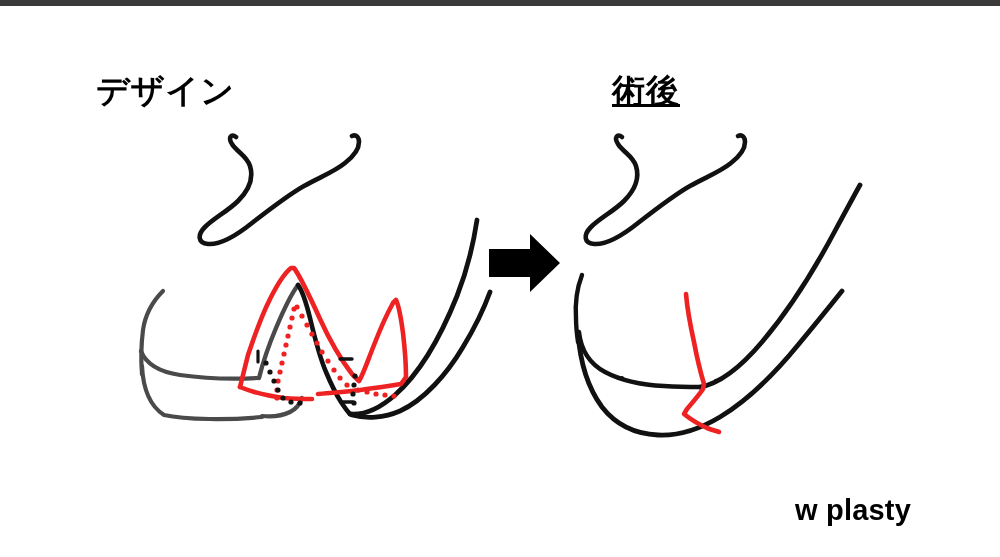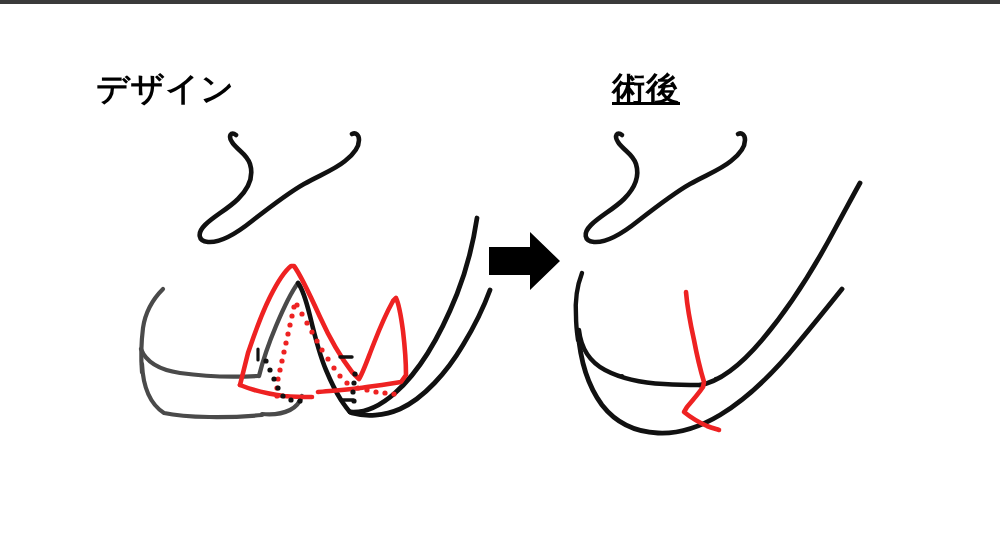--- a/index.html
+++ b/index.html
@@ -10,21 +10,21 @@
   }
   body {
     font-family: "Liberation Sans", sans-serif;
   }
   #canvas {
     position: relative;
     width: 1000px;
     height: 557px;
     background: var(--bg, #ffffff);
     overflow: hidden;
-    border-top: 4px solid #0c4a6e;
+    border-top: 6px solid #0c4a6e;
     box-sizing: border-box;
     text-align: right;
   }
   #art {
     position: absolute;
     left: 0;
     top: 0;
     width: 1000px;
     height: 557px;
     display: block;
@@ -192,14 +192,15 @@
 
       <circle cx="716" cy="375" r="2.2" fill="#111111"></circle>
       <circle cx="622" cy="372" r="2.0" fill="#111111"></circle>
     </g>
   </svg>
 
   <div class="label" id="label-design">デザイン</div>
 
   <div class="label" id="label-postop">術後</div>
 
+  <div class="label" id="caption-technique">w plasty</div>
 
 </div>
 
 </body></html>

